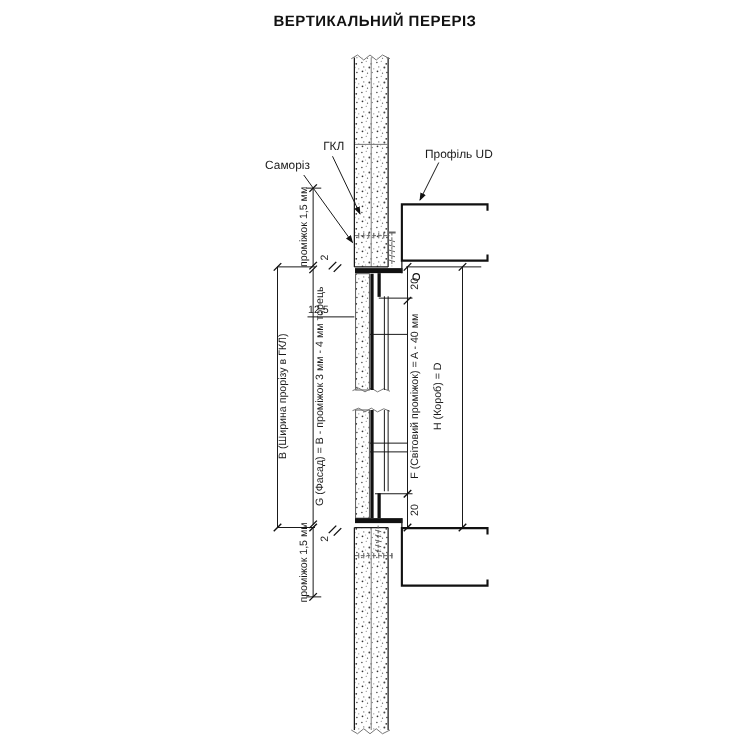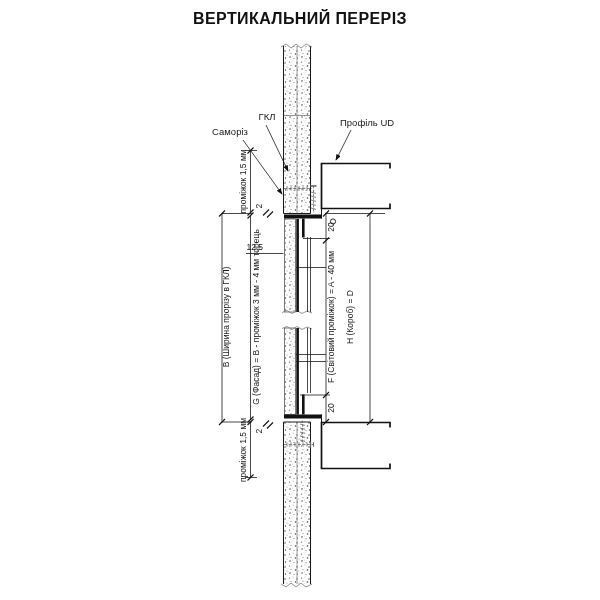--- a/index.html
+++ b/index.html
@@ -1,19 +1,19 @@
 <!DOCTYPE html>
 <html><head>
 <meta charset="utf-8">
 <style>
   html,body{margin:0;padding:0;background:#ffffff;}
   .stage{position:relative;width:600px;height:600px;background:#ffffff;overflow:hidden;
          font-family:"Liberation Sans",sans-serif;}
   .title{position:absolute;top:10px;left:0;right:0;text-align:center;
-         font-size:16px;font-weight:bold;letter-spacing:.4px;color:#111;}
+         font-size:12px;font-weight:bold;letter-spacing:.4px;color:#111;}
   svg{position:absolute;left:0;top:0;}
   svg text{font-family:"Liberation Sans",sans-serif;fill:#1a1a1a;}
   .dim{font-size:8.5px;}
   .callout{font-size:9.5px;}
   .thin{stroke:#1a1a1a;stroke-width:0.8;fill:none;}
   .med{stroke:#1a1a1a;stroke-width:1;fill:none;}
   .thick{stroke:#111;stroke-width:1.7;fill:none;}
   .tick{stroke:#111;stroke-width:1.1;}
   .grayline{stroke:#9a9a9a;stroke-width:1;}
   .breakline{stroke:#777;stroke-width:0.8;fill:none;}

